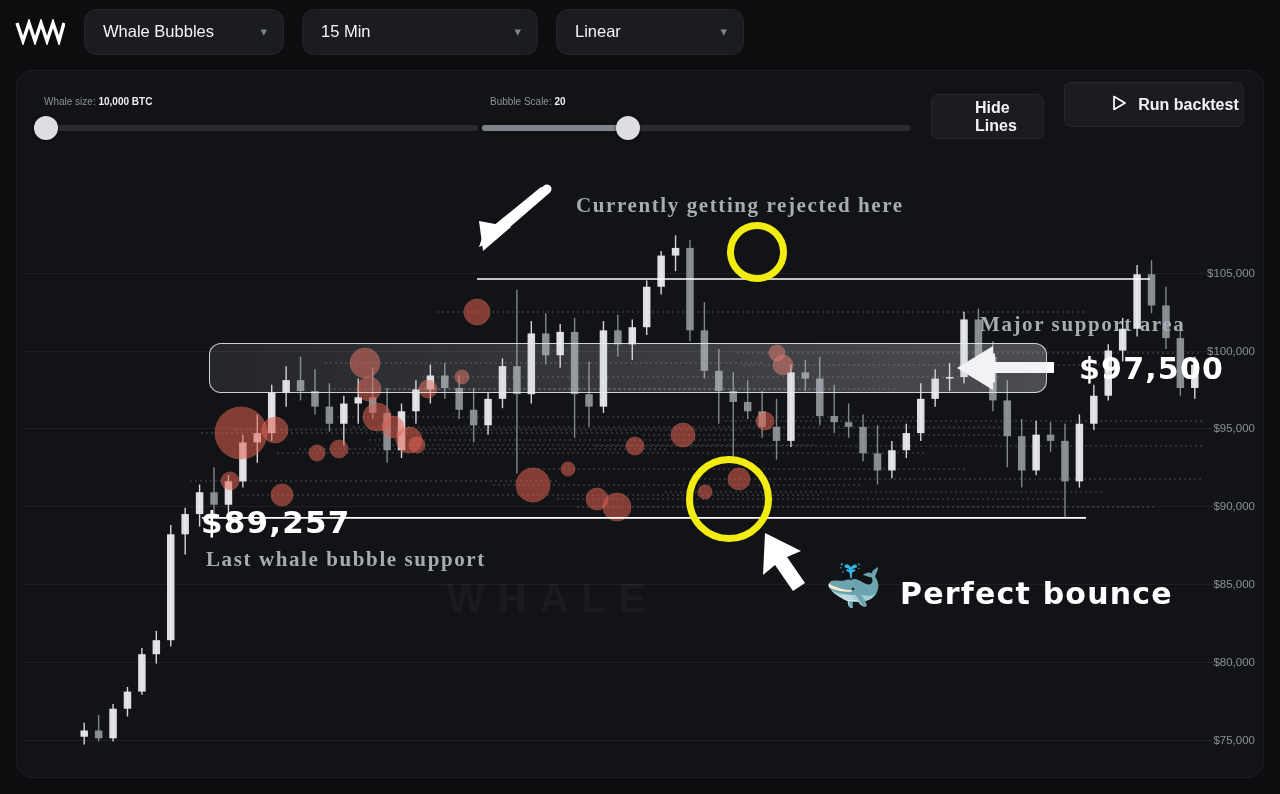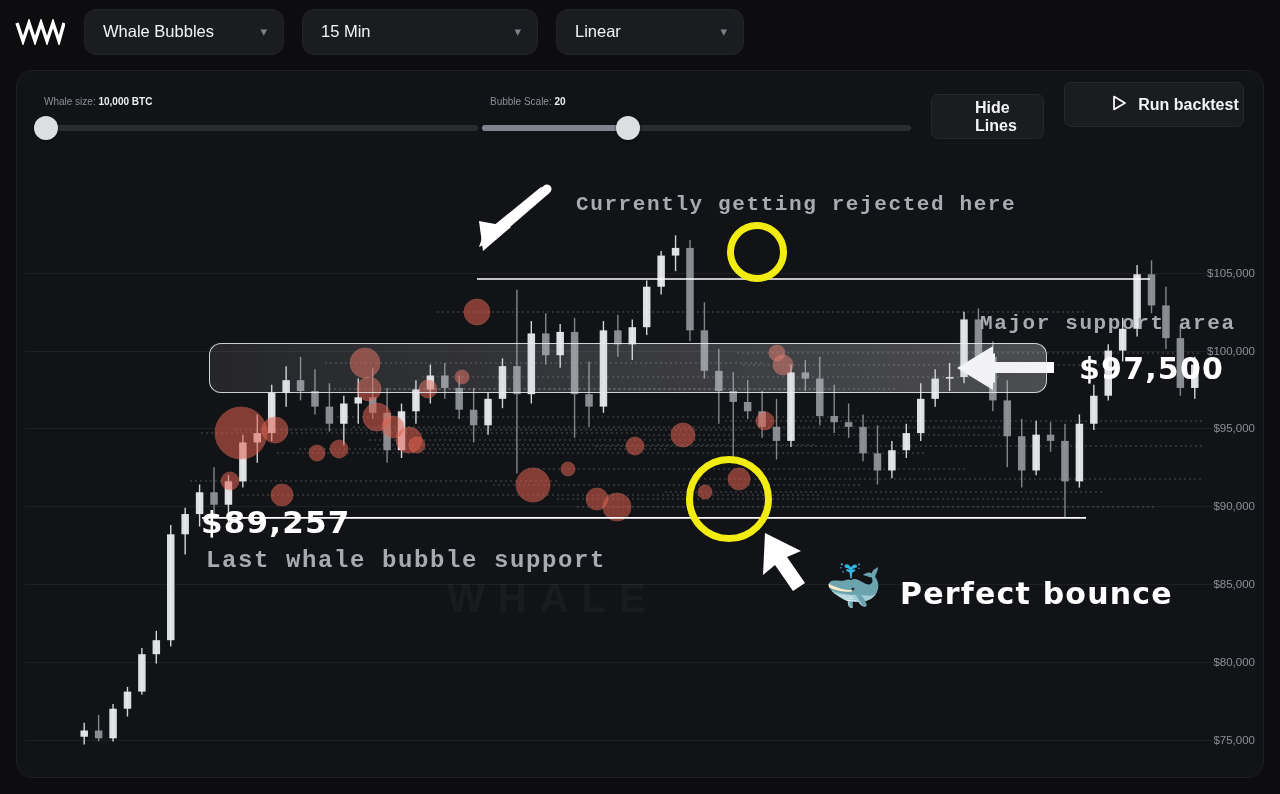--- a/index.html
+++ b/index.html
@@ -64,21 +64,21 @@
     font-weight: 700; color: rgba(255,255,255,0.035); pointer-events: none; user-select: none;
   }
 
   
   .anno-big {
     position: absolute; color: #ffffff; font-weight: 700; letter-spacing: 1.2px;
     font-family: "DejaVu Sans", sans-serif; white-space: nowrap;
   }
   .anno-sub {
     position: absolute; color: #a7abb2; font-weight: 700; letter-spacing: 1.6px;
-    font-family: Liberation Mono, monospace; white-space: nowrap; text-align: center;
+    font-family: Liberation Serif, serif; white-space: nowrap; text-align: center;
   }
   .ring {
     position: absolute; border-radius: 50%; border: 7px solid #f2ec12; background: transparent;
   }
   .supportband {
     position: absolute; border-radius: 12px;
     background: linear-gradient(90deg, rgba(210,212,218,.10), rgba(210,212,218,.30));
     border: 1.5px solid rgba(235,237,242,.85);
   }
 </style>
@@ -418,20 +418,20 @@
 
       <div class="ring" style="left:710px; top:151px; width:60px; height:60px;"></div>
       <div class="ring" style="left:669px; top:385px; width:86px; height:86px;"></div>
 
       <div class="anno-sub" style="left:559px; top:122px; font-size:21px;">Currently getting rejected here</div>
 
       <div class="anno-sub" style="left:963px; top:241px; font-size:21px;">Major support area</div>
       <div class="anno-big" style="left:1062px; top:280px; font-size:30px;">$97,500</div>
 
       <div class="anno-big" style="left:184px; top:433px; font-size:31px;">$89,257</div>
-      <div class="anno-sub" style="left:189px; top:476px; font-size:24px;">Last whale bubble support</div>
+      <div class="anno-sub" style="left:189px; top:476px; font-size:21px;">Last whale bubble support</div>
 
       <div style="position:absolute; left:808px; top:492px; font-size:46px; line-height:1;">🐳</div>
       <div class="anno-big" style="left:883px; top:505px; font-size:30px;">Perfect bounce</div>
     </div>
 
   </div>
 </div>
 
 </body></html>

